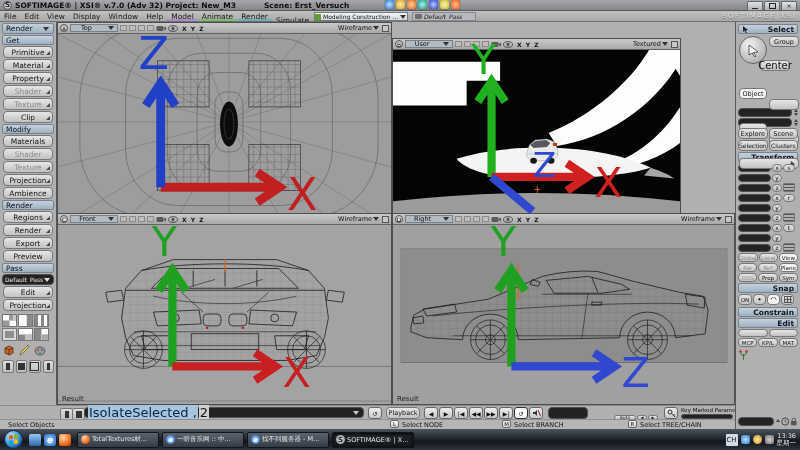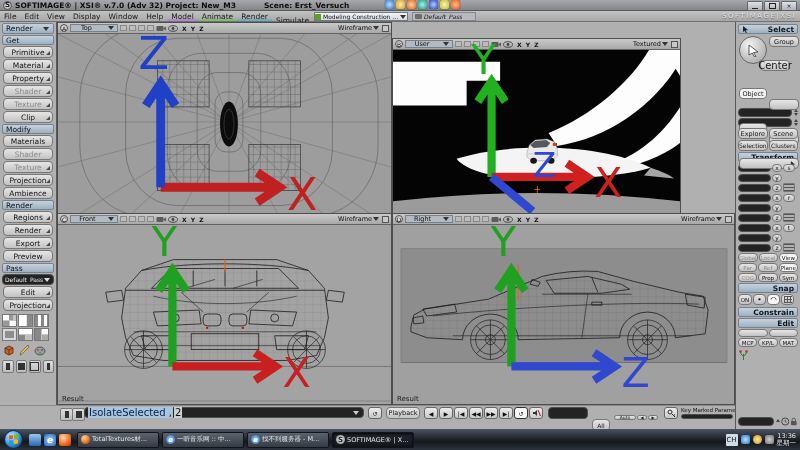--- a/index.html
+++ b/index.html
@@ -69,21 +69,21 @@
   .axisl{font-size:6px;font-weight:bold;letter-spacing:1px;margin-left:2px;}
   .vmode{margin-left:auto;display:flex;align-items:center;gap:1px;}
   .maxi{width:7px;height:7px;border:1px solid #555;background:#c8c8c8;box-sizing:border-box;flex-shrink:0;}
   .vpc{position:absolute;left:0;top:11px;right:0;bottom:0;}
   .vpc svg{display:block;width:100%;height:100%;}
   .result{position:absolute;left:4px;bottom:1px;font-size:7px;color:#1d1d1d;}
   .result.lt{color:#dcdcdc;}
   .gizmo{position:absolute;left:3px;bottom:10px;}
   
   #cmdrow{left:0;top:405px;width:735px;height:14px;background:#b0b0b0;border-top:1px solid #8a8a8a;box-sizing:border-box;}
-  #isolate{left:84px;top:1px;width:280px;height:11px;display:flex;align-items:center;padding:0 3px;font-size:10px;}
+  #isolate{left:84px;top:1px;width:280px;height:11px;display:flex;align-items:center;padding:0 3px;font-size:13px;}
   #isolate .selx{background:#a8c4de;color:#06244a;padding:0 1px;}
   #isolate .cur{background:#d0d0d0;color:#111;padding:0 1px;margin-left:1px;}
   .tbtn{width:14px;height:12px;background:linear-gradient(#ededed,#c8c8c8);border:1px solid #666;border-radius:3px;
         display:flex;align-items:center;justify-content:center;font-size:6px;box-sizing:border-box;flex-shrink:0;}
   .tbtn.on{background:#f6f6f6;border-color:#333;}
   #statusrow{left:0;top:419px;width:735px;height:10px;background:#b6b6b6;border-top:1px solid #909090;
              font-size:6.5px;box-sizing:border-box;}
   .mousekey{width:9px;height:8px;border-radius:2px;background:linear-gradient(#fafafa,#d0d0d0);border:1px solid #666;
             display:inline-flex;align-items:center;justify-content:center;font-size:5.5px;box-sizing:border-box;}
   
@@ -583,20 +583,29 @@
     <span class="tbtn abs" style="left:664px;top:1px">
       <svg width="9" height="9" viewBox="0 0 9 9">
         <circle cx="3" cy="3" r="2" fill="none" stroke="#333" stroke-width="1"></circle>
           <path d="M4.5,4.5 L8,8 M6.5,6.5 L8,5.5" stroke="#333" stroke-width="1" fill="none"></path>
       </svg>
     </span>
     <span class="abs" style="left:681px;top:1px;font-size:5.5px;white-space:nowrap">Key Marked Parameters</span>
     <div class="darkf abs" style="left:681px;top:8px;width:52px;height:5px"></div>
   </div>
 
+  <div id="statusrow" class="abs">
+    <span class="abs" style="left:8px;top:1px">Select Objects</span>
+    <span class="abs" style="left:390px;top:0px"><span class="mousekey">L</span></span>
+    <span class="abs" style="left:402px;top:1px">Select NODE</span>
+    <span class="abs" style="left:502px;top:0px"><span class="mousekey">M</span></span>
+    <span class="abs" style="left:514px;top:1px">Select BRANCH</span>
+    <span class="abs" style="left:628px;top:0px"><span class="mousekey">R</span></span>
+    <span class="abs" style="left:640px;top:1px">Select TREE/CHAIN</span>
+  </div>
 
   <div id="rp" class="abs">
     <div class="sec">
       <svg width="7" height="7" viewBox="0 0 7 7" style="margin-right:auto">
           <path d="M1,0 L6,4 L3.5,4.5 L5,7 L4,7 L2.5,4.8 L1,6 Z" fill="#222"></path>
         </svg>
       <span>Select</span>
     </div>
     <div style="position:relative;height:72px;flex-shrink:0">
       <div class="abs" style="left:1px;top:1px;width:28px;height:28px;border-radius:50%;border:1px solid #666;

